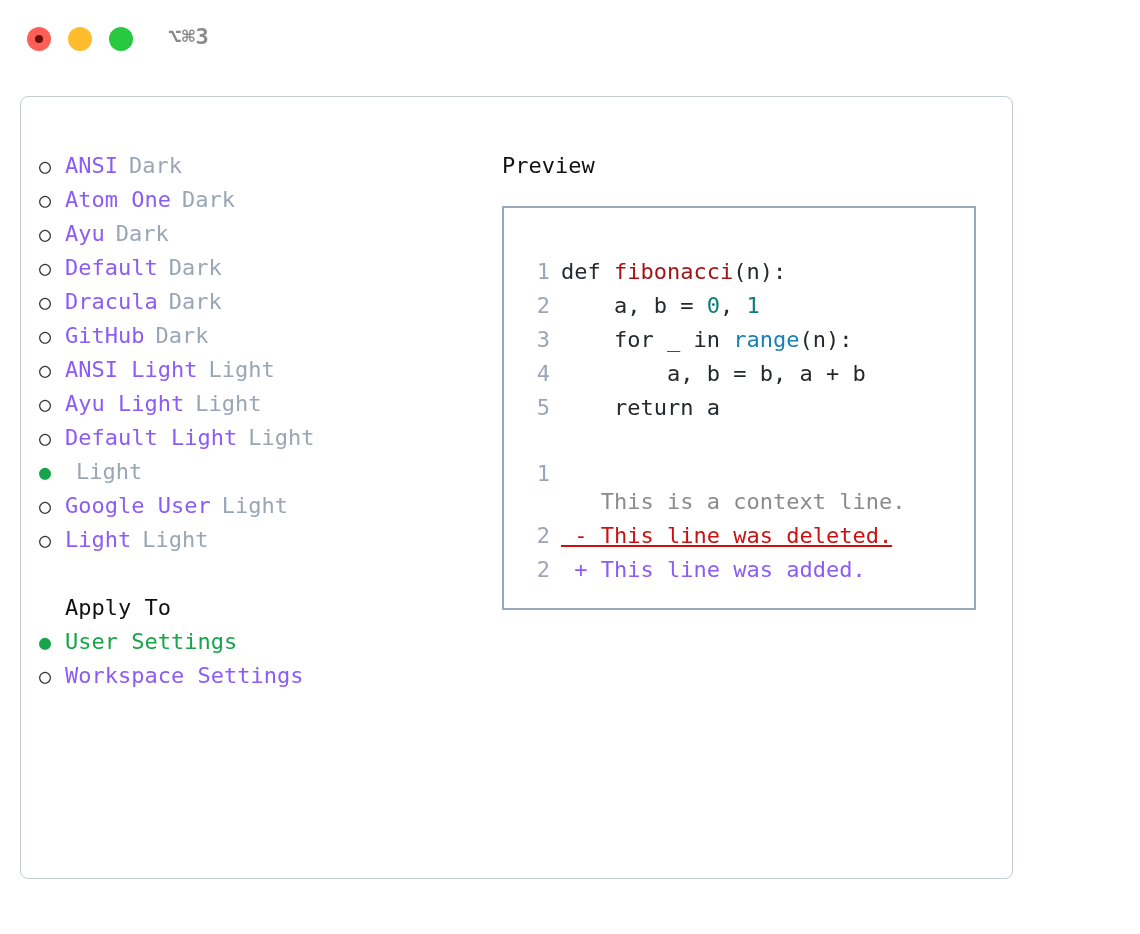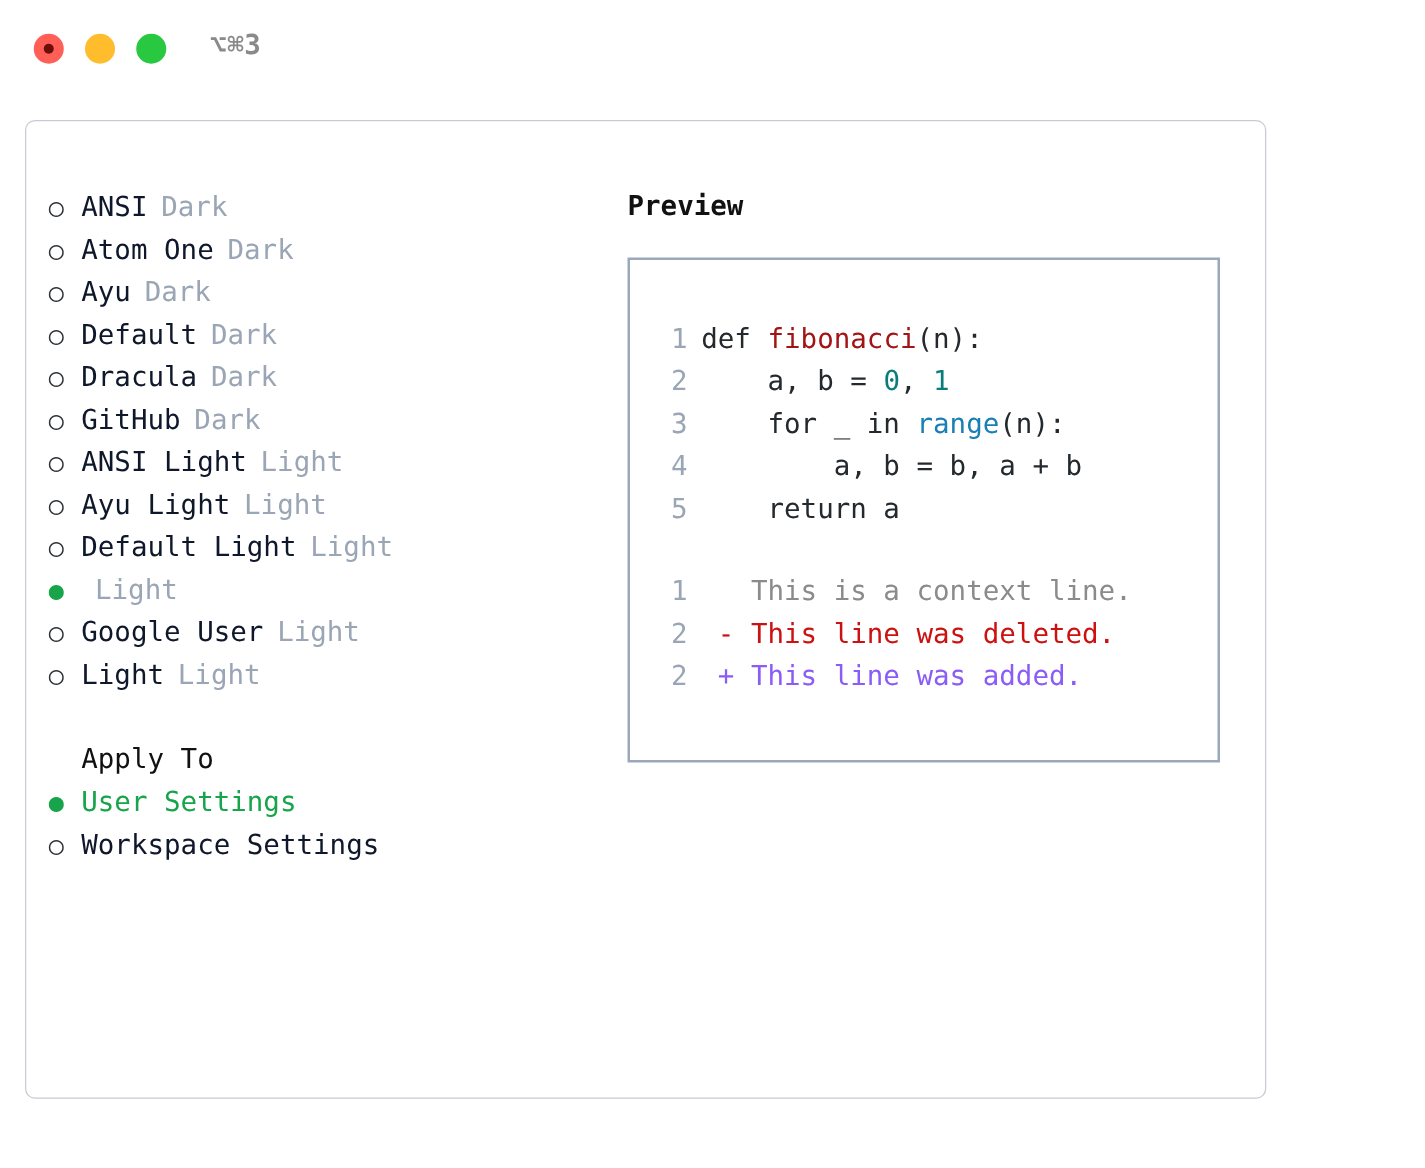--- a/index.html
+++ b/index.html
@@ -119,21 +119,21 @@
     color: #2f3338;
   }
   .marker {
     width: 26px;
     flex: 0 0 26px;
     font-size: 20px;
     color: #2f3338;
     line-height: 34px;
   }
   .opt.selected .marker { color: #18a44a; }
-  .opt-label { color: #0f172a; }
+  .opt-label { color: #8b5cf6; }
   .opt.selected .opt-label { color: #18a44a; }
   .opt-tag {
     color: #9aa5b5;
     padding-left: 11px;
     text-align: center;
   }
 
   .subhead {
     display: flex;
     align-items: flex-start;
@@ -158,21 +158,21 @@
 
   
   .right-col {
     position: absolute;
     left: 481px;
     top: 52px;
     width: 490px;
   }
   .preview-title {
     font-size: 22px;
-    font-weight: bold;
+    font-weight: normal;
     color: #111111;
     line-height: 34px;
     white-space: pre;
   }
 
   .preview-box {
     margin-top: 23px;
     width: 474px;
     height: 404px;
     border: 2px solid #9aa8ba;
@@ -204,22 +204,22 @@
   .tok-call { color: #1a7fb5; }
 
   .diff {
     position: absolute;
     left: 18px;
     top: 249px;
     font-size: 22px;
     line-height: 34px;
     white-space: pre;
   }
-  .diff-ctx { color: #8b8b8b; }
-  .diff-del { color: #cc1111; }
+  .diff-ctx { color: #8b8b8b; margin-top: 28px; }
+  .diff-del { color: #cc1111; text-decoration: underline; }
   .diff-add { color: #8b5cf6; }
 </style>
 </head>
 <body>
 
 <div class="window">
 
   <div class="titlebar">
     <div class="traffic">
       <span class="dot red"></span>

